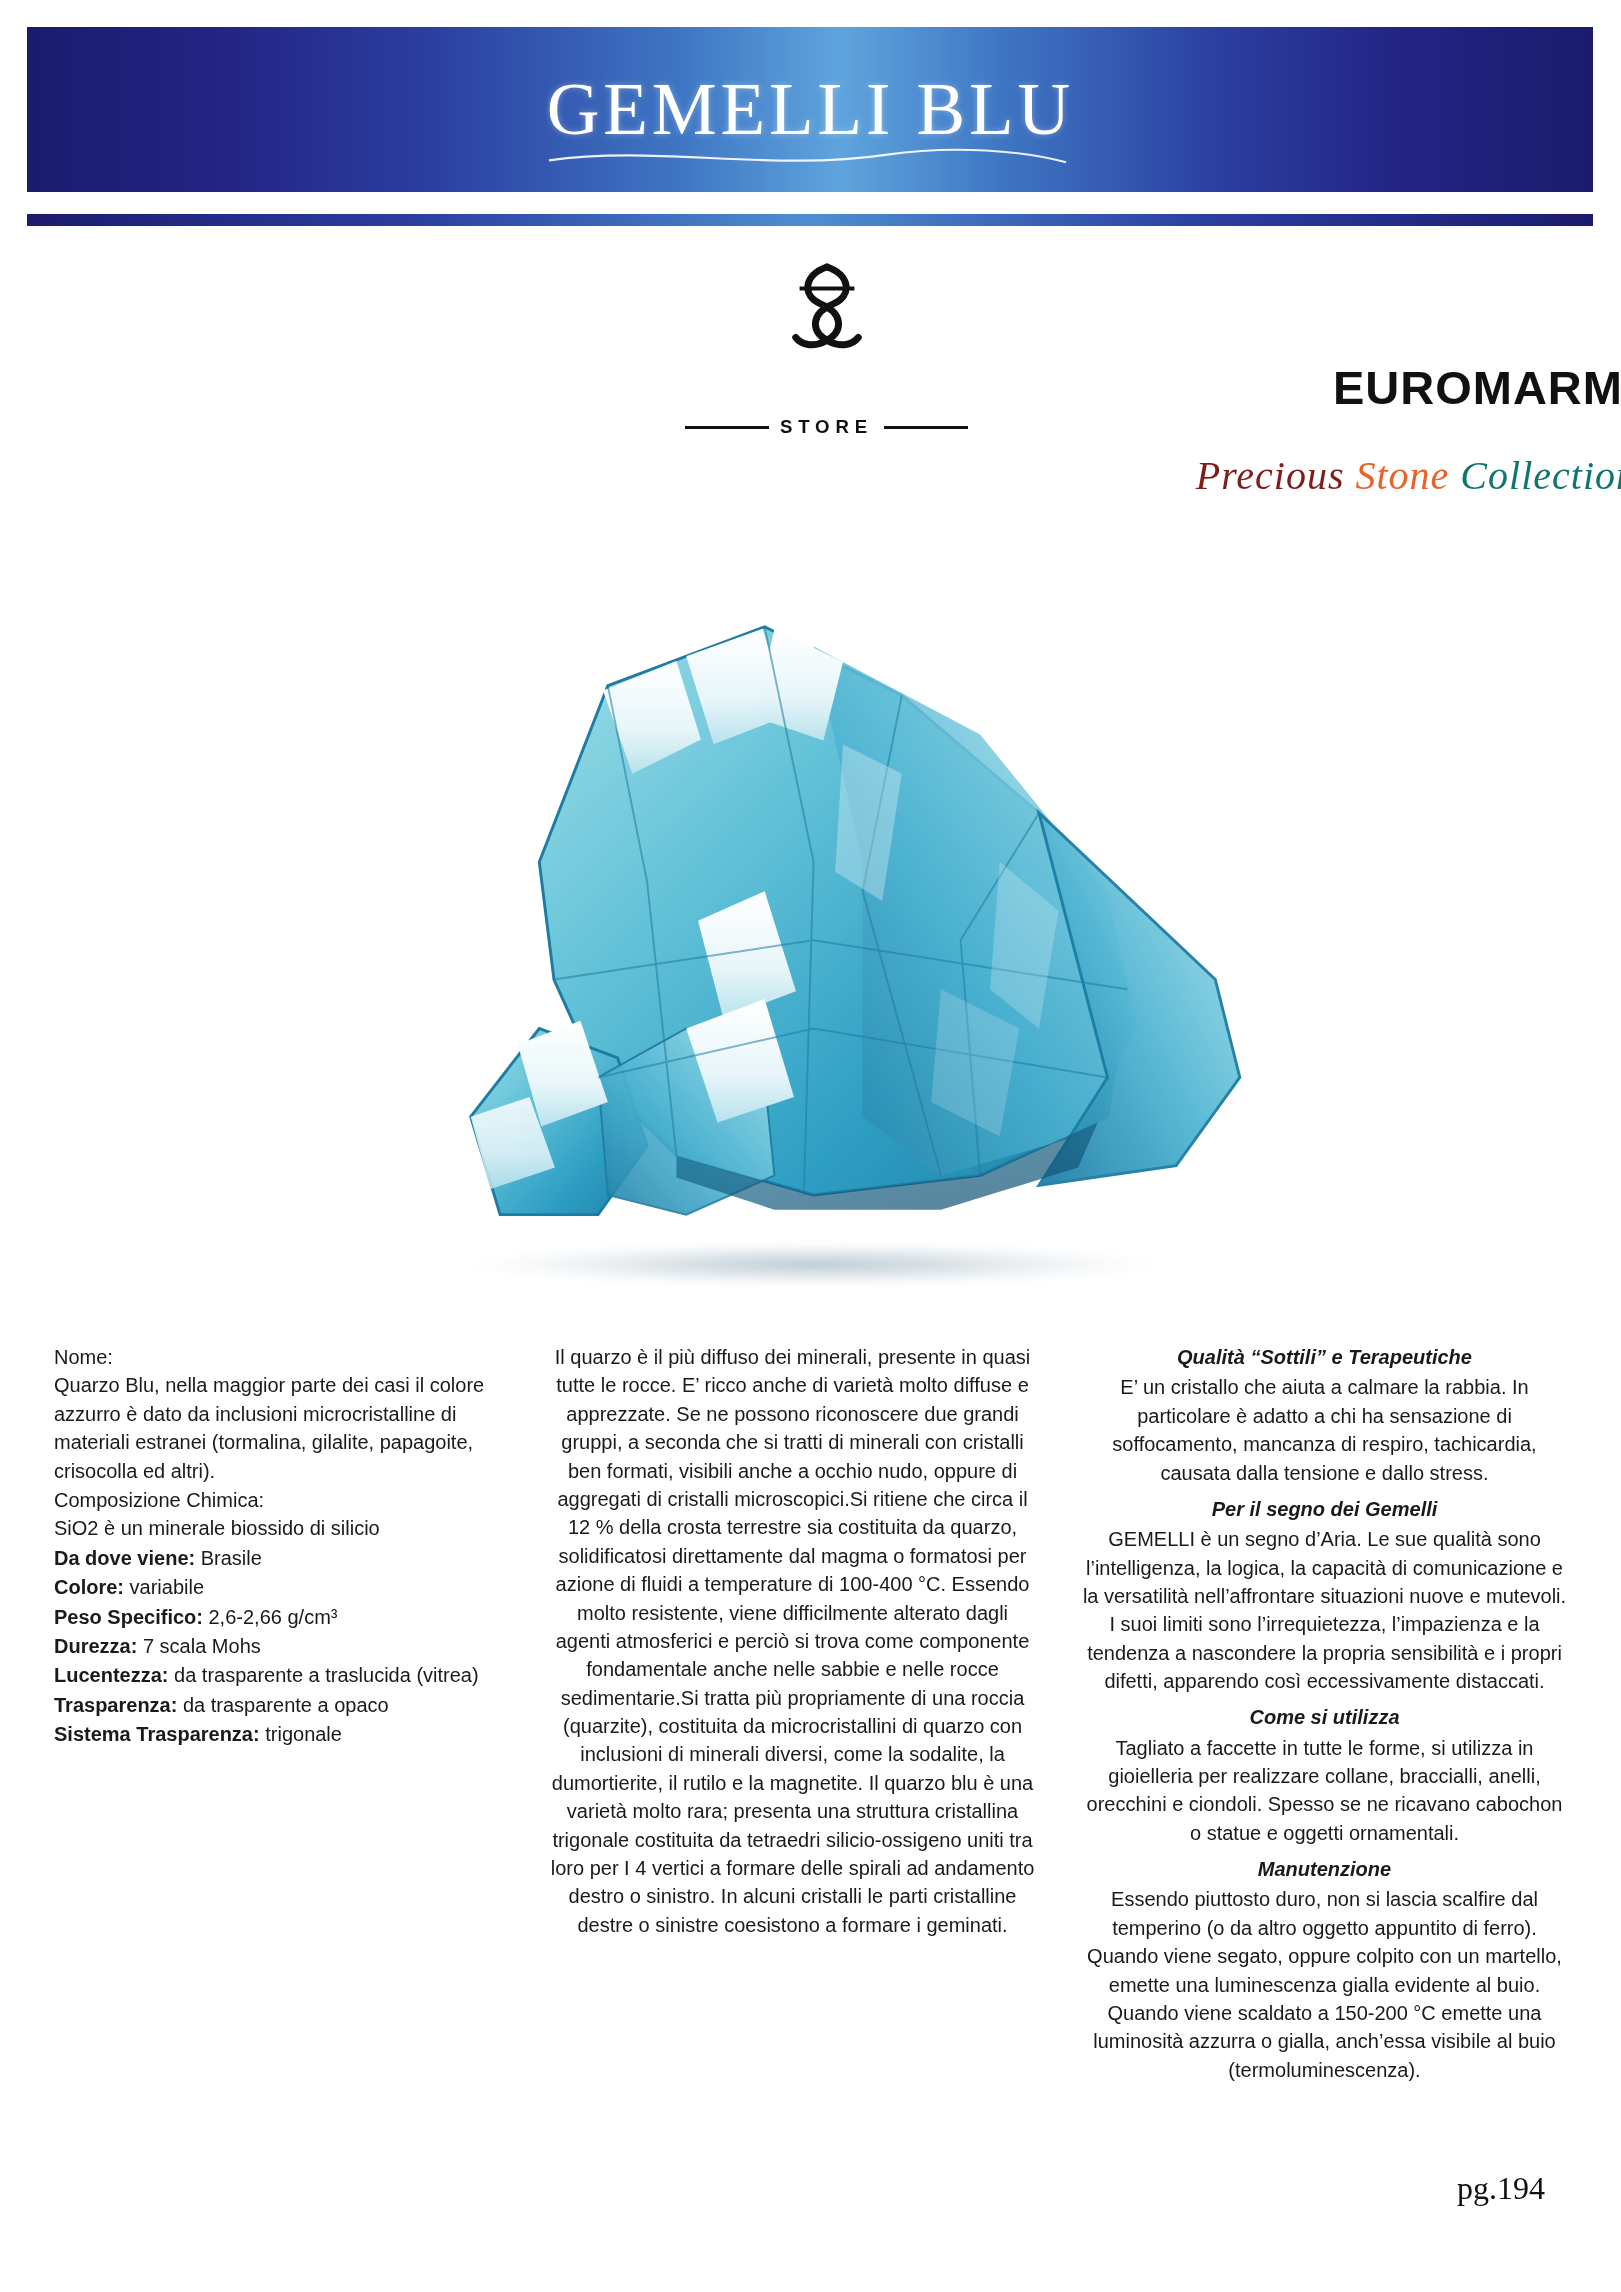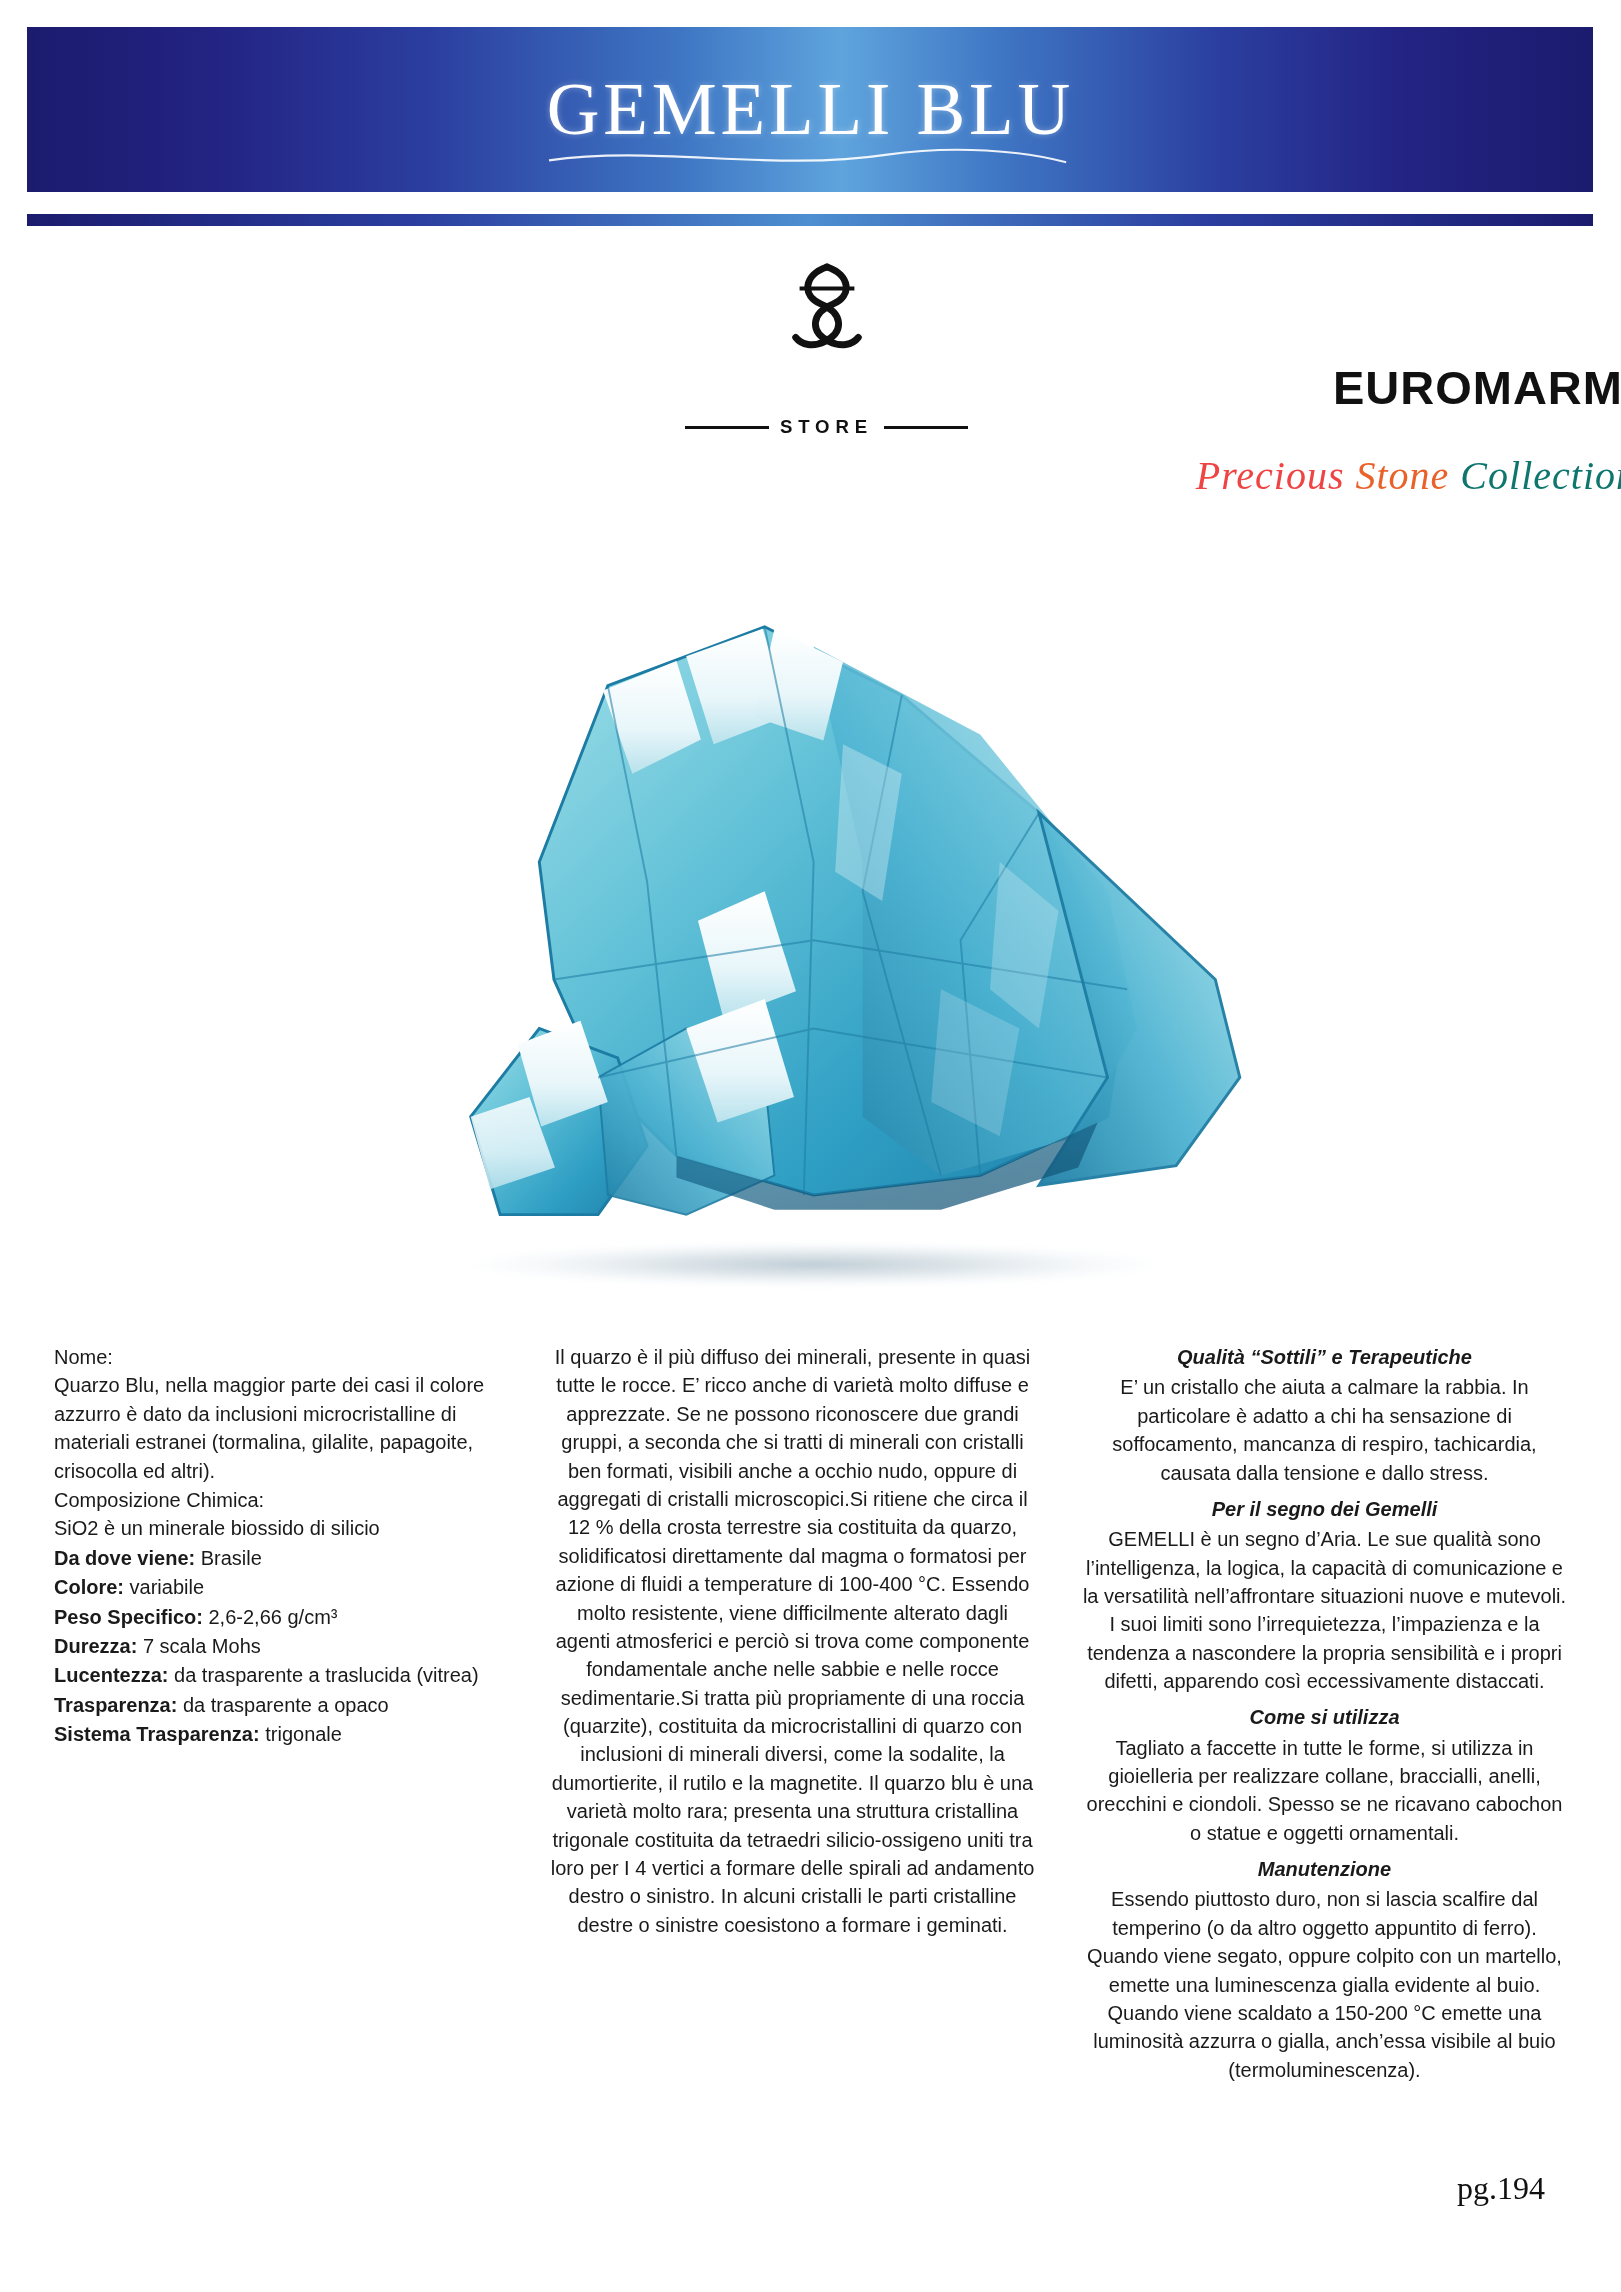--- a/index.html
+++ b/index.html
@@ -108,21 +108,21 @@
     letter-spacing: 5.9px;
     color: #111111;
   }
   .brand-tagline {
     margin-top: 13.7px;
     font-family: "Liberation Serif", serif;
     font-style: italic;
     font-size: 40px;
     letter-spacing: 1px;
   }
-  .brand-tagline .w1 { color: #ef4444; }
+  .brand-tagline .w1 { color: #7f1d1d; }
   .brand-tagline .w2 { color: #e8622a; }
   .brand-tagline .w3 { color: #0f766e; }
 
   
   .stone-wrap {
     position: absolute;
     left: 353px;
     top: 568px;
     width: 931px;
     height: 725px;

